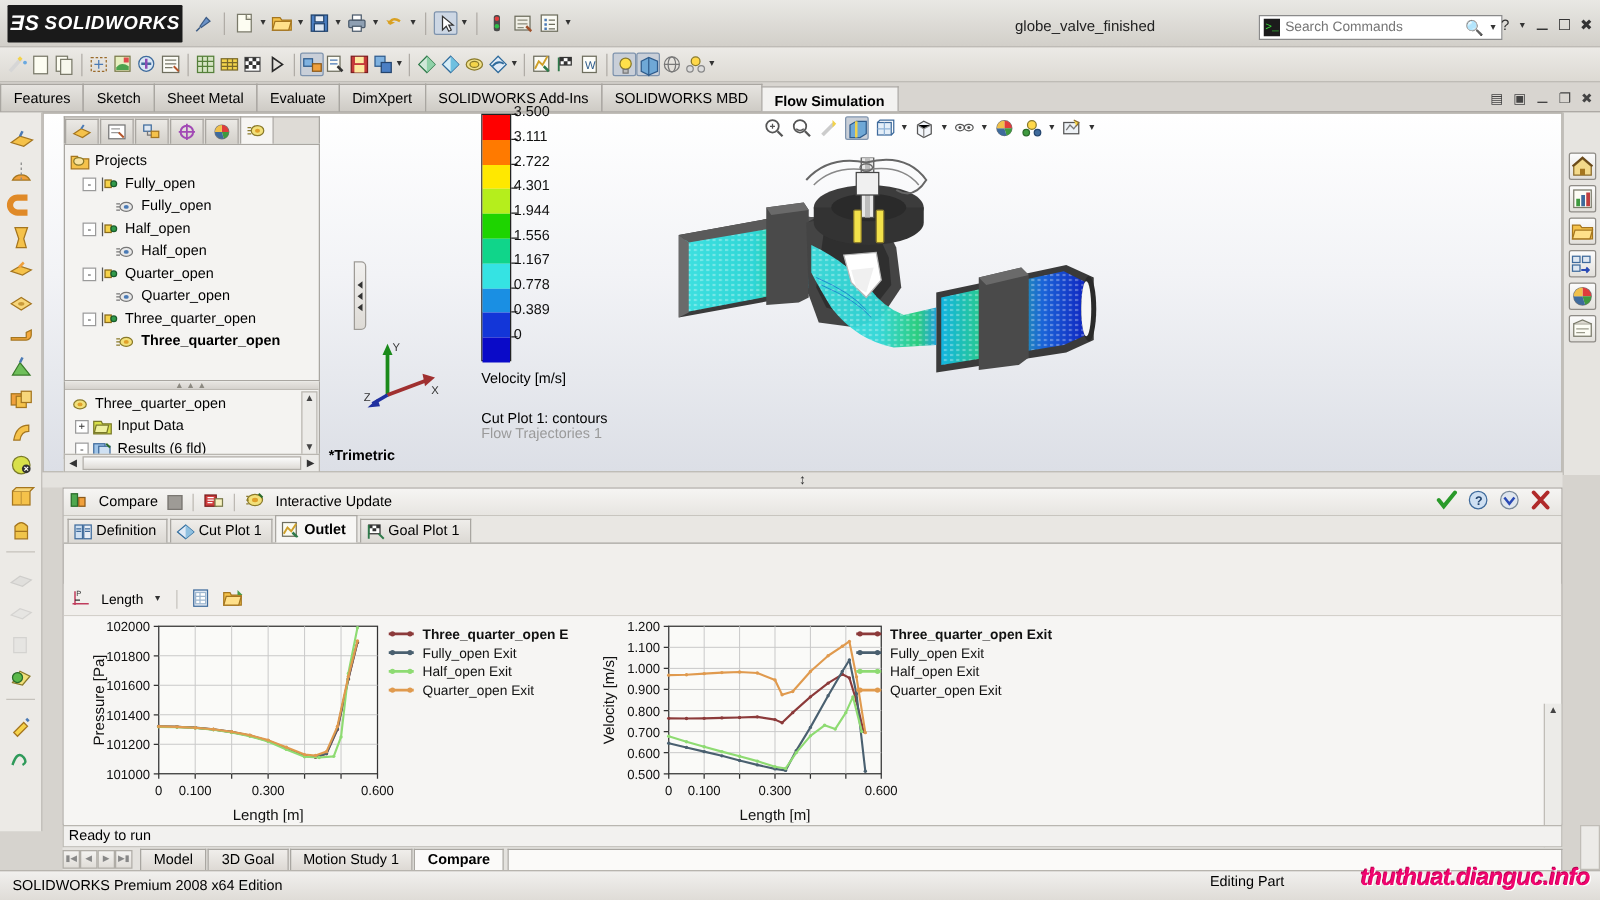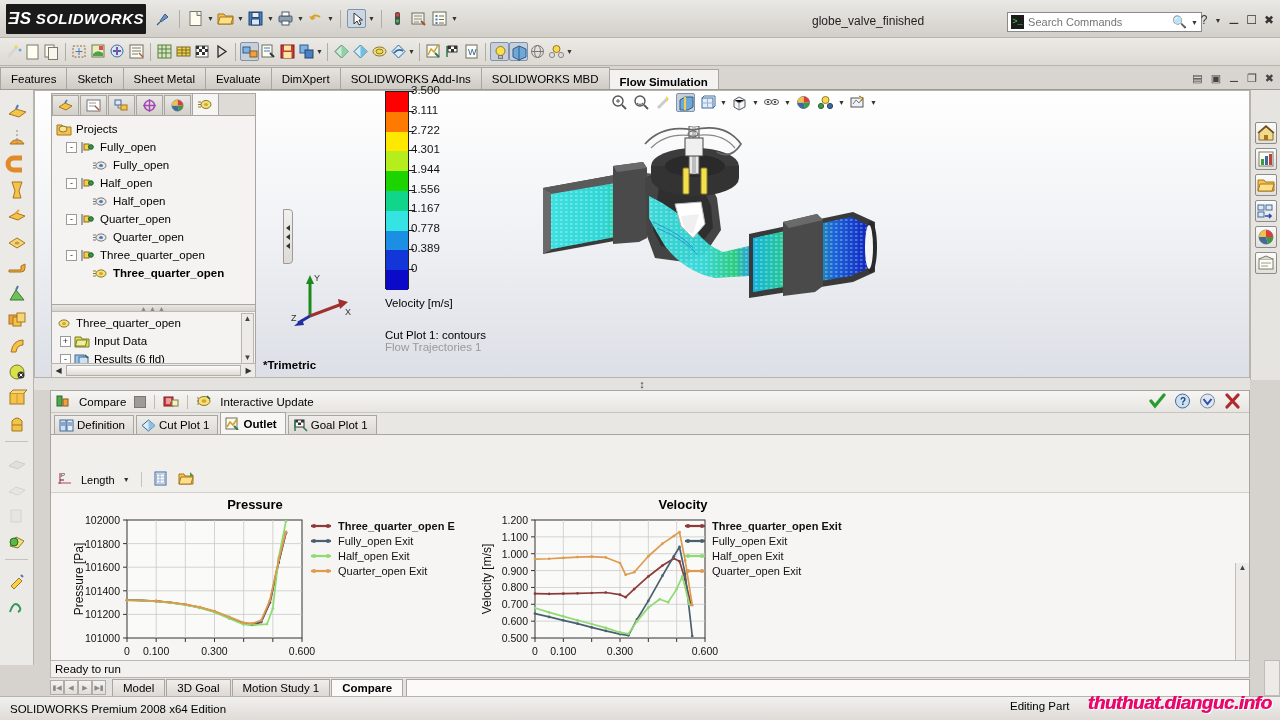--- a/index.html
+++ b/index.html
@@ -157,21 +157,21 @@
      font-size:7px; text-align:center; line-height:14px; color:#888; }
   .dtab{ height:17px; line-height:17px; padding:0 10px; font-size:11.5px;
      border:1px solid #a9a6a1; border-bottom:none; background:linear-gradient(#f0eeeb,#ddd9d4);
      margin-right:1px;}
   .dtab.active{ background:#fbfaf9; font-weight:bold;}
   .dtabfill{ flex:1; height:17px; border:1px solid #a9a6a1; border-bottom:none; background:#fbfaf9;
      margin-left:2px;}
   .botbar{ position:absolute; left:0; top:696px; width:1280px; height:24px;
      background:linear-gradient(#f1f0ee,#dfdcd7); border-top:1px solid #b7b4ae;
      display:flex; align-items:center; font-size:11.5px; padding:0 10px;}
-  .editpart{ position:absolute; left:968px; top:700px; font-size:11.5px;margin-left:42px;}
+  .editpart{ position:absolute; left:968px; top:700px; font-size:11.5px;}
   .watermark{ position:absolute; right:8px; top:692px; font-size:19px; font-weight:bold;
      font-style:italic; color:#f0046e; letter-spacing:-0.5px;
      text-shadow:1px 1px 0 #fff, -0.5px -0.5px 0 #b8004f;}
   .scrollcorner{ position:absolute; right:0px; top:660px; width:16px;height:36px;
      background:#ecebe8; border:1px solid #c0bdb7;}
 </style>
 </head>
 <body>
 
 <div class="app">
@@ -988,21 +988,20 @@
         <svg width="17" height="15" viewBox="0 0 17 15">
             <path d="M1 3h5l1 2h8v8H1z" fill="#f5c24a" stroke="#a5761f"></path>
             <path d="M3 6h12l-2 7H1z" fill="#ffe08a" stroke="#a5761f"></path>
             <path d="M12 1 l4 4 l-4 0z" fill="#4a9a4a"></path>
           </svg></span>
     </div>
 
     <div class="chartarea">
 
       <div class="chartwrap" style="left:4px;">
-        <div class="ctitle">Pressure</div>
         <svg id="svg-pressure" width="400" height="165" viewBox="0 0 400 165">
             <rect x="72" y="8" width="175" height="118" fill="#fafaf8" stroke="#333"></rect>
             <line x1="68" y1="126" x2="72" y2="126" stroke="#333"></line>
             <line x1="72" y1="102.4" x2="247" y2="102.4" stroke="#c9c9c9" stroke-width="0.8"></line>
             <line x1="68" y1="102.4" x2="72" y2="102.4" stroke="#333"></line>
             <line x1="72" y1="78.8" x2="247" y2="78.8" stroke="#c9c9c9" stroke-width="0.8"></line>
             <line x1="68" y1="78.8" x2="72" y2="78.8" stroke="#333"></line>
             <line x1="72" y1="55.2" x2="247" y2="55.2" stroke="#c9c9c9" stroke-width="0.8"></line>
             <line x1="68" y1="55.2" x2="72" y2="55.2" stroke="#333"></line>
             <line x1="72" y1="31.599999999999994" x2="247" y2="31.599999999999994" stroke="#c9c9c9" stroke-width="0.8"></line>
@@ -1105,21 +1104,20 @@
             <circle cx="273" cy="44" r="2.1" fill="#8edb72"></circle>
             <text x="283" y="48" font-size="11" fill="#111">Half_open Exit</text>
             <line x1="256" y1="59" x2="276" y2="59" stroke="#e09a4e" stroke-width="2.2"></line>
             <circle cx="259" cy="59" r="2.1" fill="#e09a4e"></circle>
             <circle cx="273" cy="59" r="2.1" fill="#e09a4e"></circle>
             <text x="283" y="63" font-size="11" fill="#111">Quarter_open Exit</text>
           </svg>
       </div>
 
       <div class="chartwrap" style="left:412px; width:440px;">
-        <div class="ctitle">Velocity</div>
         <svg id="svg-velocity" width="440" height="165" viewBox="0 0 440 165">
             <rect x="72" y="8" width="170" height="118" fill="#fafaf8" stroke="#333"></rect>
             <line x1="68" y1="126" x2="72" y2="126" stroke="#333"></line>
             <line x1="72" y1="109.14285714285714" x2="242" y2="109.14285714285714" stroke="#c9c9c9" stroke-width="0.8"></line>
             <line x1="68" y1="109.14285714285714" x2="72" y2="109.14285714285714" stroke="#333"></line>
             <line x1="72" y1="92.28571428571429" x2="242" y2="92.28571428571429" stroke="#c9c9c9" stroke-width="0.8"></line>
             <line x1="68" y1="92.28571428571429" x2="72" y2="92.28571428571429" stroke="#333"></line>
             <line x1="72" y1="75.42857142857142" x2="242" y2="75.42857142857142" stroke="#c9c9c9" stroke-width="0.8"></line>
             <line x1="68" y1="75.42857142857142" x2="72" y2="75.42857142857142" stroke="#333"></line>
             <line x1="72" y1="58.571428571428555" x2="242" y2="58.571428571428555" stroke="#c9c9c9" stroke-width="0.8"></line>

